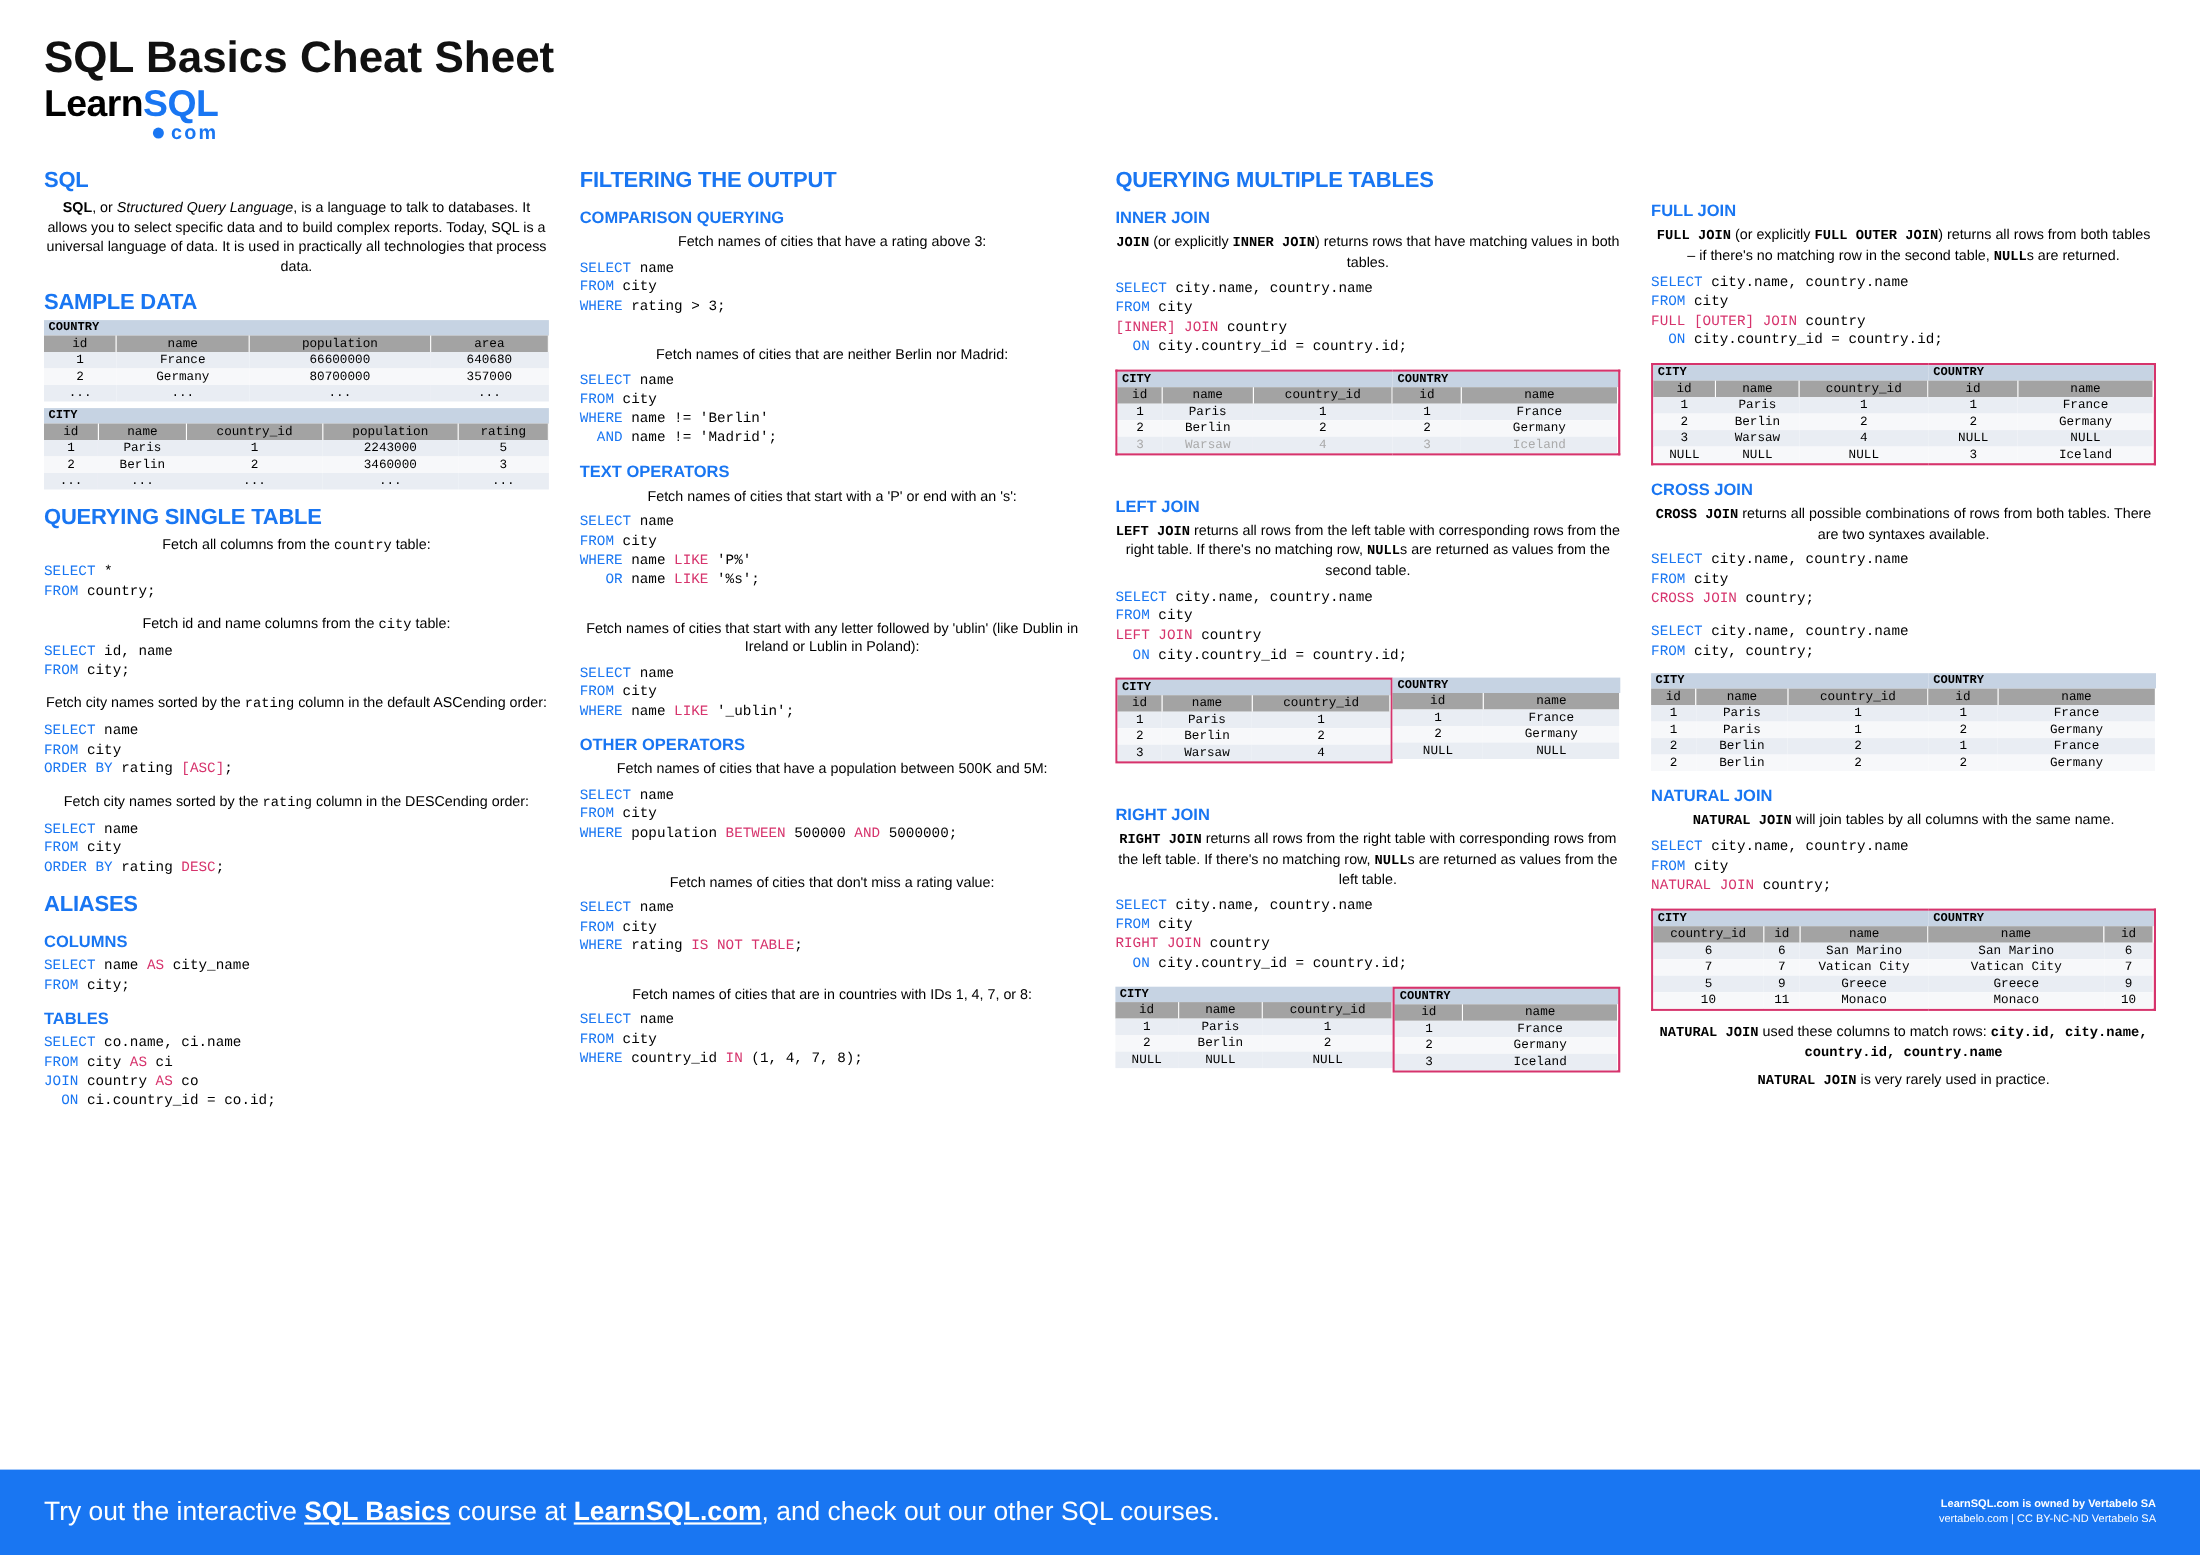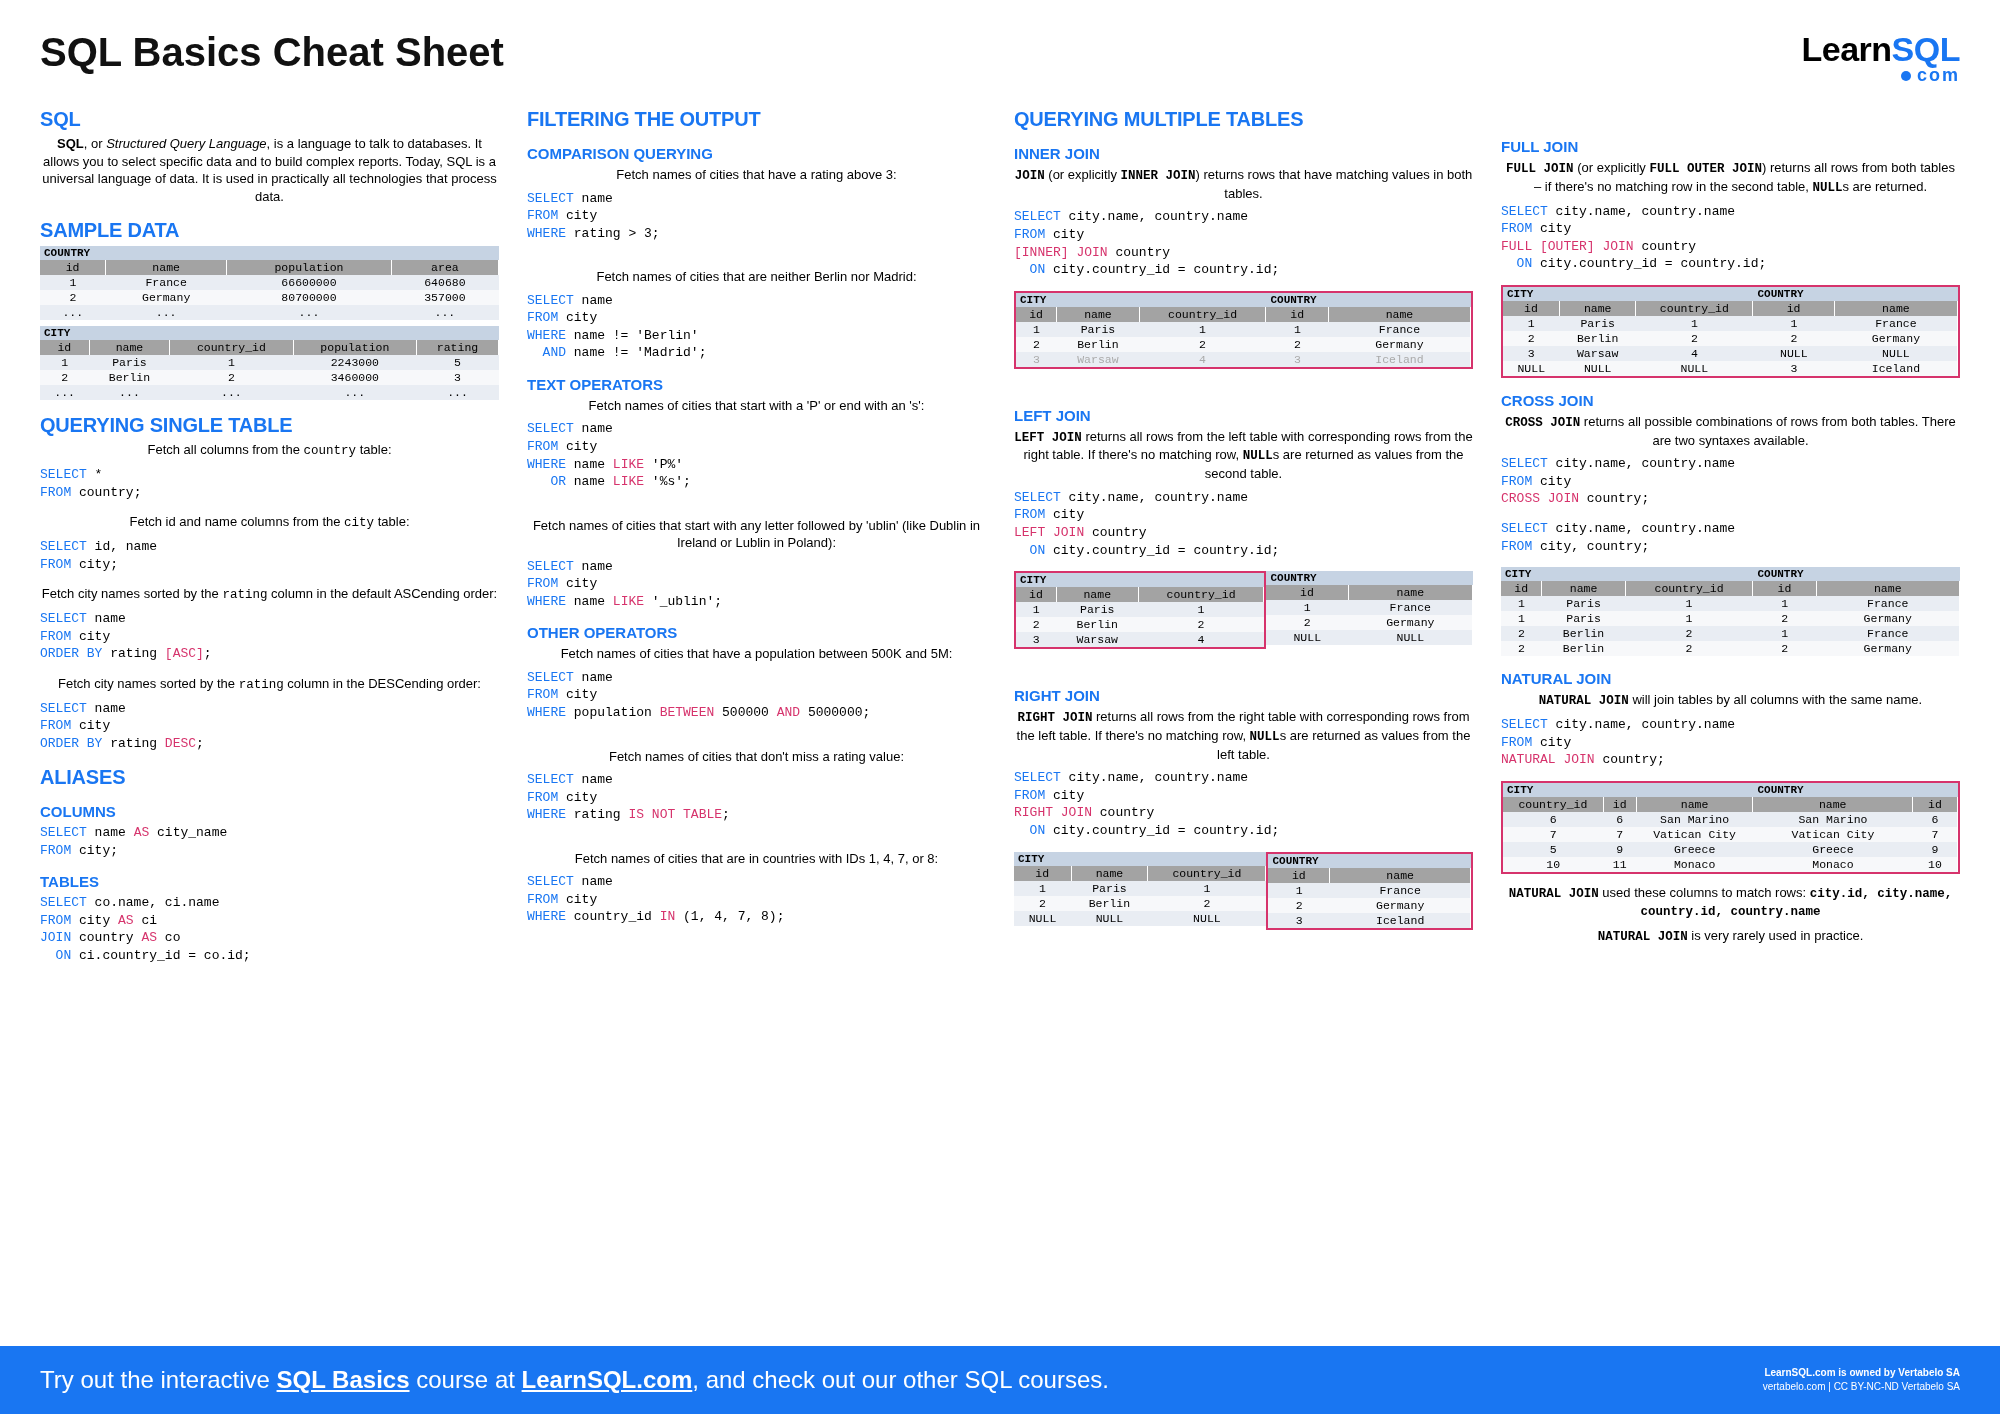--- a/index.html
+++ b/index.html
@@ -15,20 +15,21 @@
   .page {
     padding: 30px 40px 0 40px;
     height: 1334px;
     overflow: hidden;
   }
   .header {
     display: flex;
     justify-content: space-between;
     align-items: flex-start;
     margin-bottom: 8px;
+    flex-direction: column;
   }
   h1 {
     font-size: 40px;
     font-weight: 800;
     color: #111;
   }
   .logo { text-align: right; }
   .logo-main { font-size: 34px; font-weight: 800; letter-spacing: -0.5px; }
   .logo-main .blue { color: #1976f2; }
   .logo-sub { font-size: 18px; font-weight: 700; color: #1976f2; letter-spacing: 2px; margin-top: -4px;}
@@ -107,21 +108,21 @@
   .tbl-pair { display: grid; grid-template-columns: 55% 45%; margin-bottom: 10px; }
   .tbl-pair .left { border: 2px solid #d6336c; border-right: none; }
   .tbl-pair .right { border: 2px solid #d6336c; border-left: none; }
   .tbl-pair.noborder .left, .tbl-pair.noborder .right { border: none; }
   .tbl-pair table.data { margin-bottom: 0; }
 
   
   .footer {
     position: absolute;
     bottom: 0; left: 0; right: 0;
-    height: 68px;
+    height: 78px;
     background: #1976f2;
     color: #fff;
     display: flex;
     justify-content: space-between;
     align-items: center;
     padding: 0 40px;
   }
   .footer-left { font-size: 24px; font-weight: 400; }
   .footer-left b { font-weight: 700; text-decoration: underline; }
   .footer-right { text-align: right; font-size: 10px; line-height: 1.4; }

